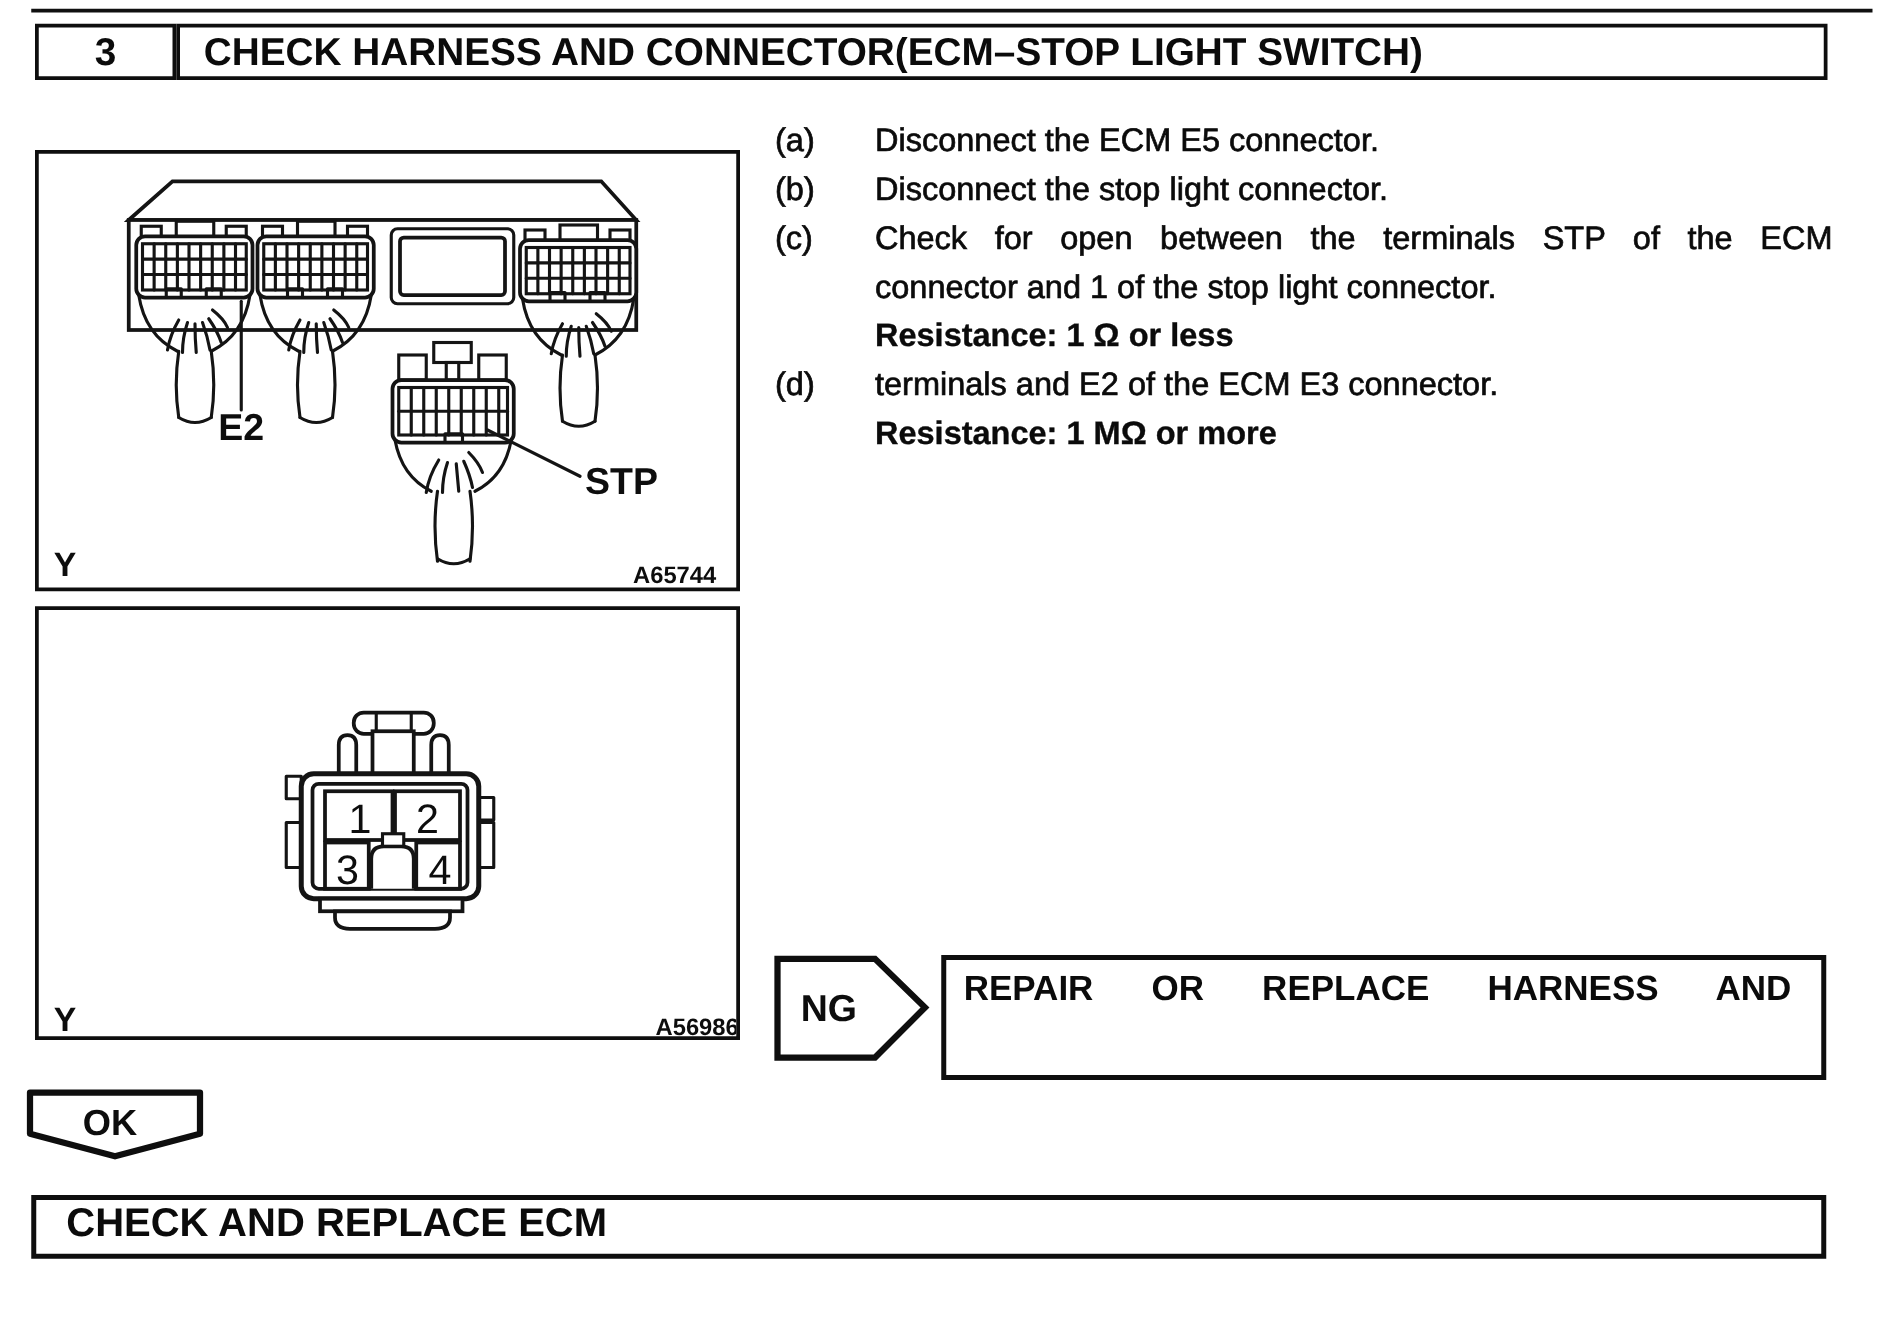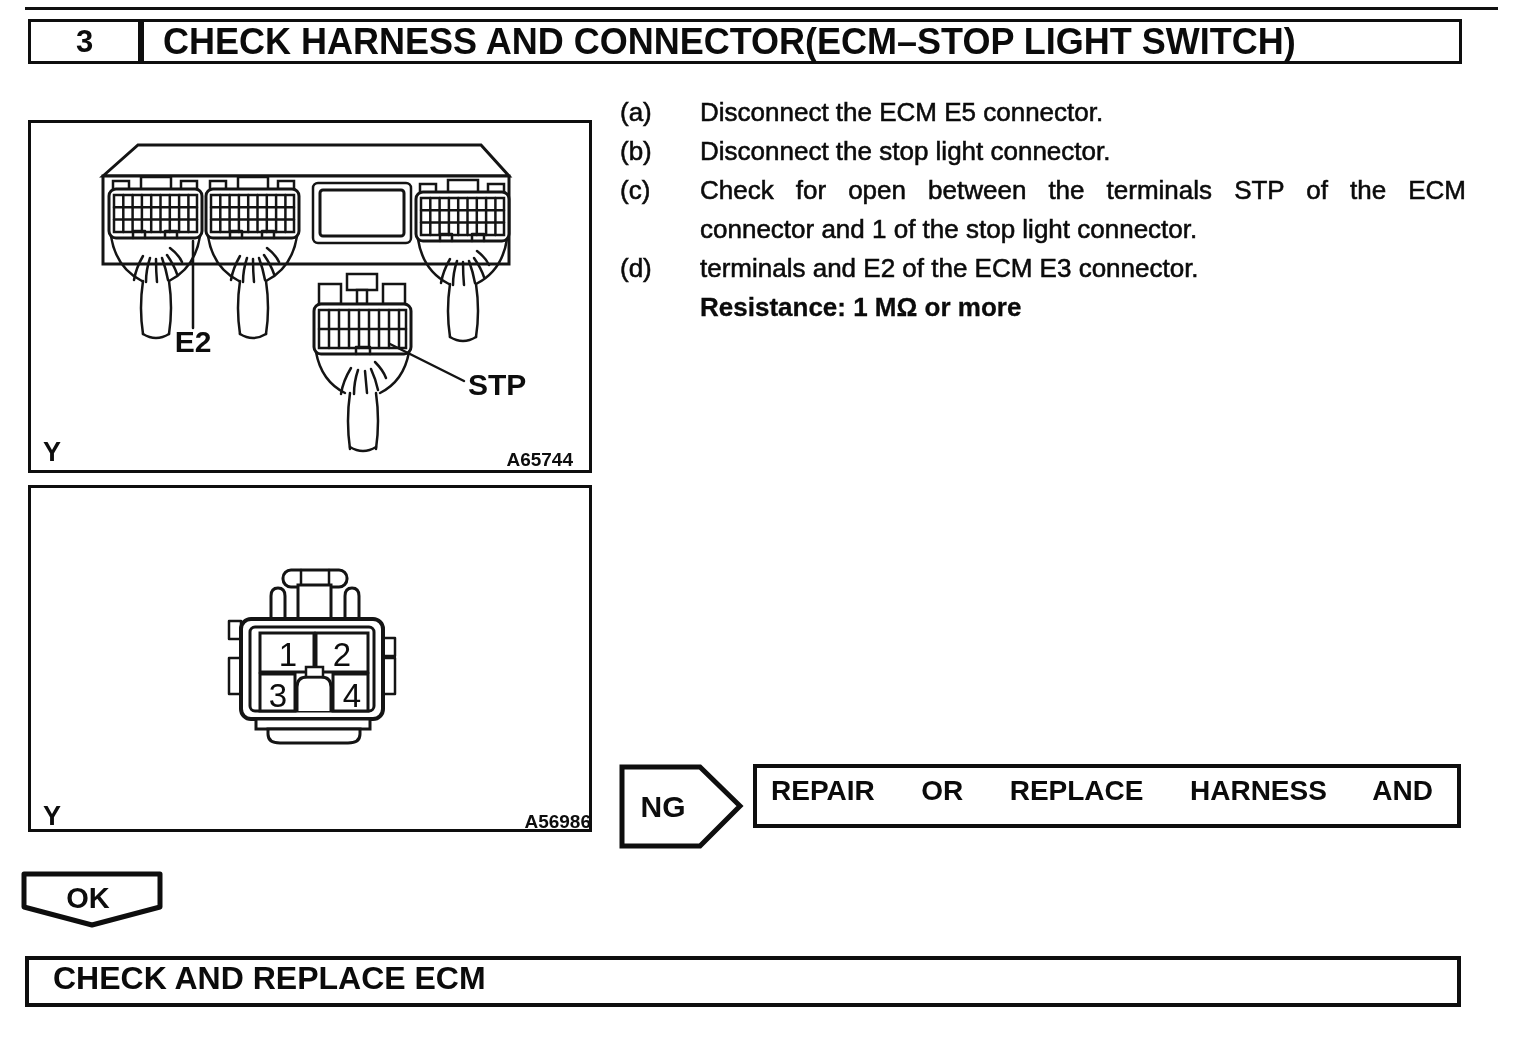--- a/index.html
+++ b/index.html
@@ -5,36 +5,36 @@
   html,body{margin:0;padding:0;background:#fff;}
   .canvas{position:relative;width:1520px;height:1058px;background:#ffffff;
           font-family:"Liberation Sans", sans-serif;color:#0b0b0b;overflow:hidden;}
   .rule{position:absolute;background:#101010;}
   .box{position:absolute;border:4px solid #0e0e0e;background:#fff;box-sizing:border-box;}
   .thin{border-width:3px;}
   
   .step-num{left:28px;top:19px;width:113px;height:45px;display:flex;align-items:center;justify-content:center;
             font-size:31px;font-weight:700;}
   .step-title{left:141px;top:19px;width:1321px;height:45px;display:flex;align-items:center;
-              font-size:36px;font-weight:700;padding-left:19px;letter-spacing:0px;white-space:nowrap;}
+              font-size:31px;font-weight:700;padding-left:19px;letter-spacing:0px;white-space:nowrap;}
   
   .fig1{left:28px;top:90px;width:564px;height:353px;margin-top:30px;}
   .fig2{left:28px;top:485px;width:564px;height:347px;}
   .fig1 svg,.fig2 svg{position:absolute;left:0;top:0;}
   
   .steps{position:absolute;left:620px;top:93px;width:848px;font-size:26px;line-height:39px;
          -webkit-text-stroke:0.55px #0b0b0b;}
   .item{display:flex;align-items:flex-start;}
   .marker{width:80px;flex:none;}
   .itext{width:766px;}
   .jline{text-align:justify;text-align-last:justify;}
   .spec{font-weight:700;-webkit-text-stroke:0.3px #0b0b0b;}
   
   .ng-svg{position:absolute;left:618px;top:763px;}
-  .repair{left:753px;top:764px;width:708px;height:64px;padding:5px 24px 0 14px;
+  .repair{left:753px;top:764px;width:708px;height:100px;padding:5px 24px 0 14px;
           font-size:28px;font-weight:700;line-height:35px;}
   
   .ok-svg{position:absolute;left:18px;top:870px;}
   
   .next-box{left:25px;top:956px;width:1436px;height:51px;display:flex;align-items:flex-start;
             font-size:32px;font-weight:700;padding-left:24px;}
   svg .ln{stroke:#141414;fill:none;stroke-width:2.5;stroke-linecap:round;stroke-linejoin:round;}
   svg .ln4{stroke:#141414;fill:#fff;stroke-width:4;}
   svg .ln3{stroke:#141414;fill:#fff;stroke-width:3;}
   svg .cell{stroke:#141414;fill:#fff;stroke-width:2.5;}
@@ -170,20 +170,21 @@
       <div class="marker">(b)</div>
       <div class="itext">
           <div>Disconnect the stop light connector.</div>
         </div>
     </div>
     <div class="item">
       <div class="marker">(c)</div>
       <div class="itext">
         <div class="jline">Check for open between the terminals STP of the ECM</div>
         <div>connector and 1 of the stop light connector.</div>
+        <div class="spec">Resistance: 1 Ω or less</div>
       </div>
     </div>
     <div class="item">
       <div class="marker">(d)</div>
       <div class="itext">
         <div>terminals and E2 of the ECM E3 connector.</div>
         <div class="spec">Resistance: 1 MΩ or more</div>
       </div>
     </div>
   </div>

